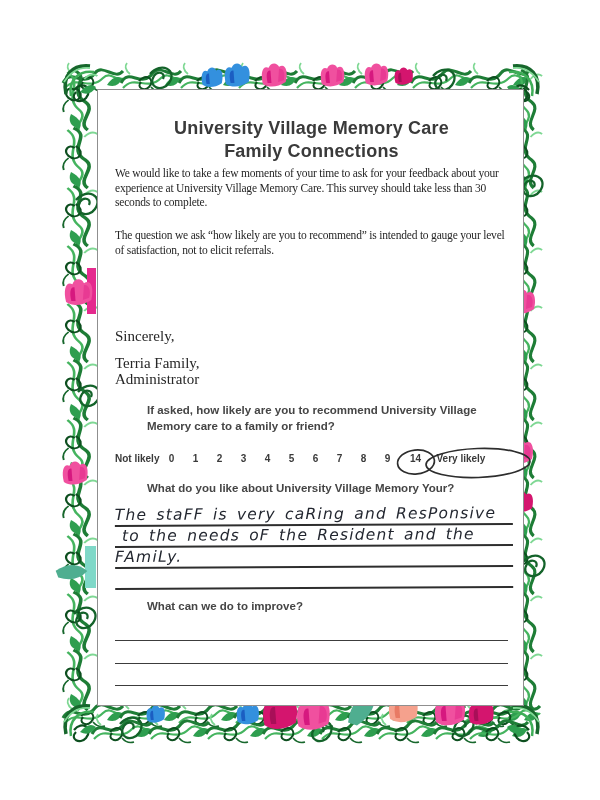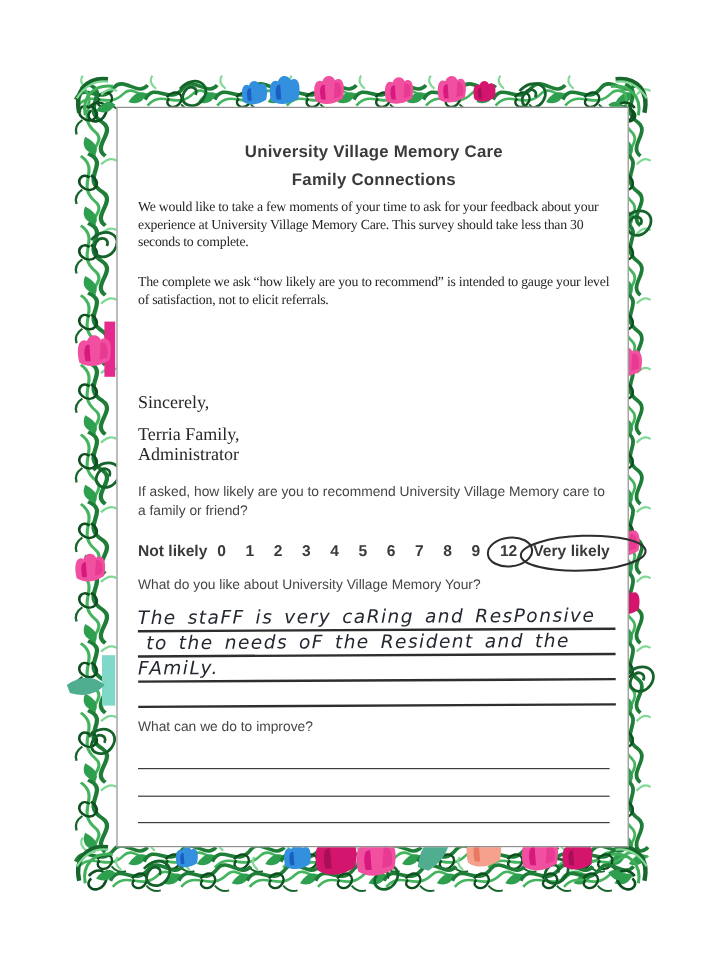--- a/index.html
+++ b/index.html
@@ -4,27 +4,27 @@
 <style>
   html,body { margin:0; padding:0; background:#ffffff; }
   .scene { position:relative; width:600px; height:800px; overflow:hidden; background:#ffffff;
            font-family:"Liberation Sans", sans-serif; }
   .border-art { position:absolute; left:0; top:0; }
 
   .panel { position:absolute; left:97px; top:89px; width:427px; height:617px;
            background:#ffffff; border:1px solid #8f8f8f; box-sizing:border-box; }
   .sec { position:absolute; left:17px; right:15px; }
 
-  .title { text-align:center; font-weight:bold; font-size:14px; color:#3a3a3a; letter-spacing:.2px; }
+  .title { text-align:center; font-weight:bold; font-size:18px; color:#3a3a3a; letter-spacing:.2px; }
   .serif { font-family:"Liberation Serif", serif; font-size:11.5px; letter-spacing:-0.2px;
            line-height:14.5px; color:#262626; }
   .sig   { font-family:"Liberation Serif", serif; font-size:15px; color:#262626; line-height:16px; }
-  .q     { font-size:11.5px; font-weight:400; color:#454545; line-height:16px; }
-
-  .scale-row { display:flex; align-items:center; font-size:13px; font-weight:bold; color:#3a3a3a; height:24px; }
+  .q     { font-size:11.5px; font-weight:700; color:#454545; line-height:16px;margin-left:32px; }
+
+  .scale-row { display:flex; align-items:center; font-size:10px; font-weight:bold; color:#3a3a3a; height:24px; }
   .scale-label { margin-right:7px; white-space:nowrap; }
   .num { display:inline-block; width:10px; margin-right:14px; text-align:center; }
   .ten { position:relative; width:18px; margin-right:12px; text-align:center; }
   .vl  { position:relative; white-space:nowrap; }
   .ring { position:absolute; pointer-events:none; }
   .ring10 { left:-11px; top:-6px; }
   .ringVL { left:-13px; top:-9px; }
 
   .hw { font-family:"DejaVu Sans", sans-serif; font-style:italic; font-size:15.5px;
         letter-spacing:1.2px; word-spacing:3px; color:#232730; transform:rotate(-0.3deg); }
@@ -170,21 +170,21 @@
     <use href="#clump" transform="translate(62,702)"></use>
     <use href="#clump" transform="translate(541,702) scale(-1,1)"></use>
   </svg>
 
   <div class="panel">
 
     <div class="sec title" style="top:28px">University Village Memory Care</div>
     <div class="sec title" style="top:51px">Family Connections</div>
 
     <div class="sec serif" style="top:76px">We would like to take a few moments of your time to ask for your feedback about your experience at University Village Memory Care. This survey should take less than 30 seconds to complete.</div>
-    <div class="sec serif" style="top:138px">The complete we ask “how likely are you to recommend” is intended to gauge your level of satisfaction, not to elicit referrals.</div>
+    <div class="sec serif" style="top:138px">The question we ask “how likely are you to recommend” is intended to gauge your level of satisfaction, not to elicit referrals.</div>
 
     <div class="sec sig" style="top:238px">Sincerely,</div>
     <div class="sec sig" style="top:265px">
       <div>Terria Family,</div>
       <div>Administrator</div>
     </div>
 
     <div class="sec q" style="top:312px">If asked, how likely are you to recommend University Village Memory care to a family or friend?</div>
 
     <div class="sec scale-row" style="top:356px">
@@ -196,21 +196,21 @@
       <span class="num">4</span>
       <span class="num">5</span>
       <span class="num">6</span>
       <span class="num">7</span>
       <span class="num">8</span>
       <span class="num">9</span>
       <span class="ten">
         <svg class="ring ring10" width="42" height="30">
           <ellipse cx="21" cy="15" rx="18.5" ry="12" fill="none" stroke="#2d2d2d" stroke-width="1.7" transform="rotate(-6 21 15)"></ellipse>
         </svg>
-        <span>12</span>
+        <span>14</span>
       </span>
       <span class="vl">
         <svg class="ring ringVL" width="110" height="38">
           <ellipse cx="55" cy="19" rx="52" ry="14.5" fill="none" stroke="#2d2d2d" stroke-width="1.7" transform="rotate(-2 55 19)"></ellipse>
         </svg>
         <span>Very likely</span>
       </span>
     </div>
 
     <div class="sec q" style="top:390px">What do you like about University Village Memory Your?</div>

